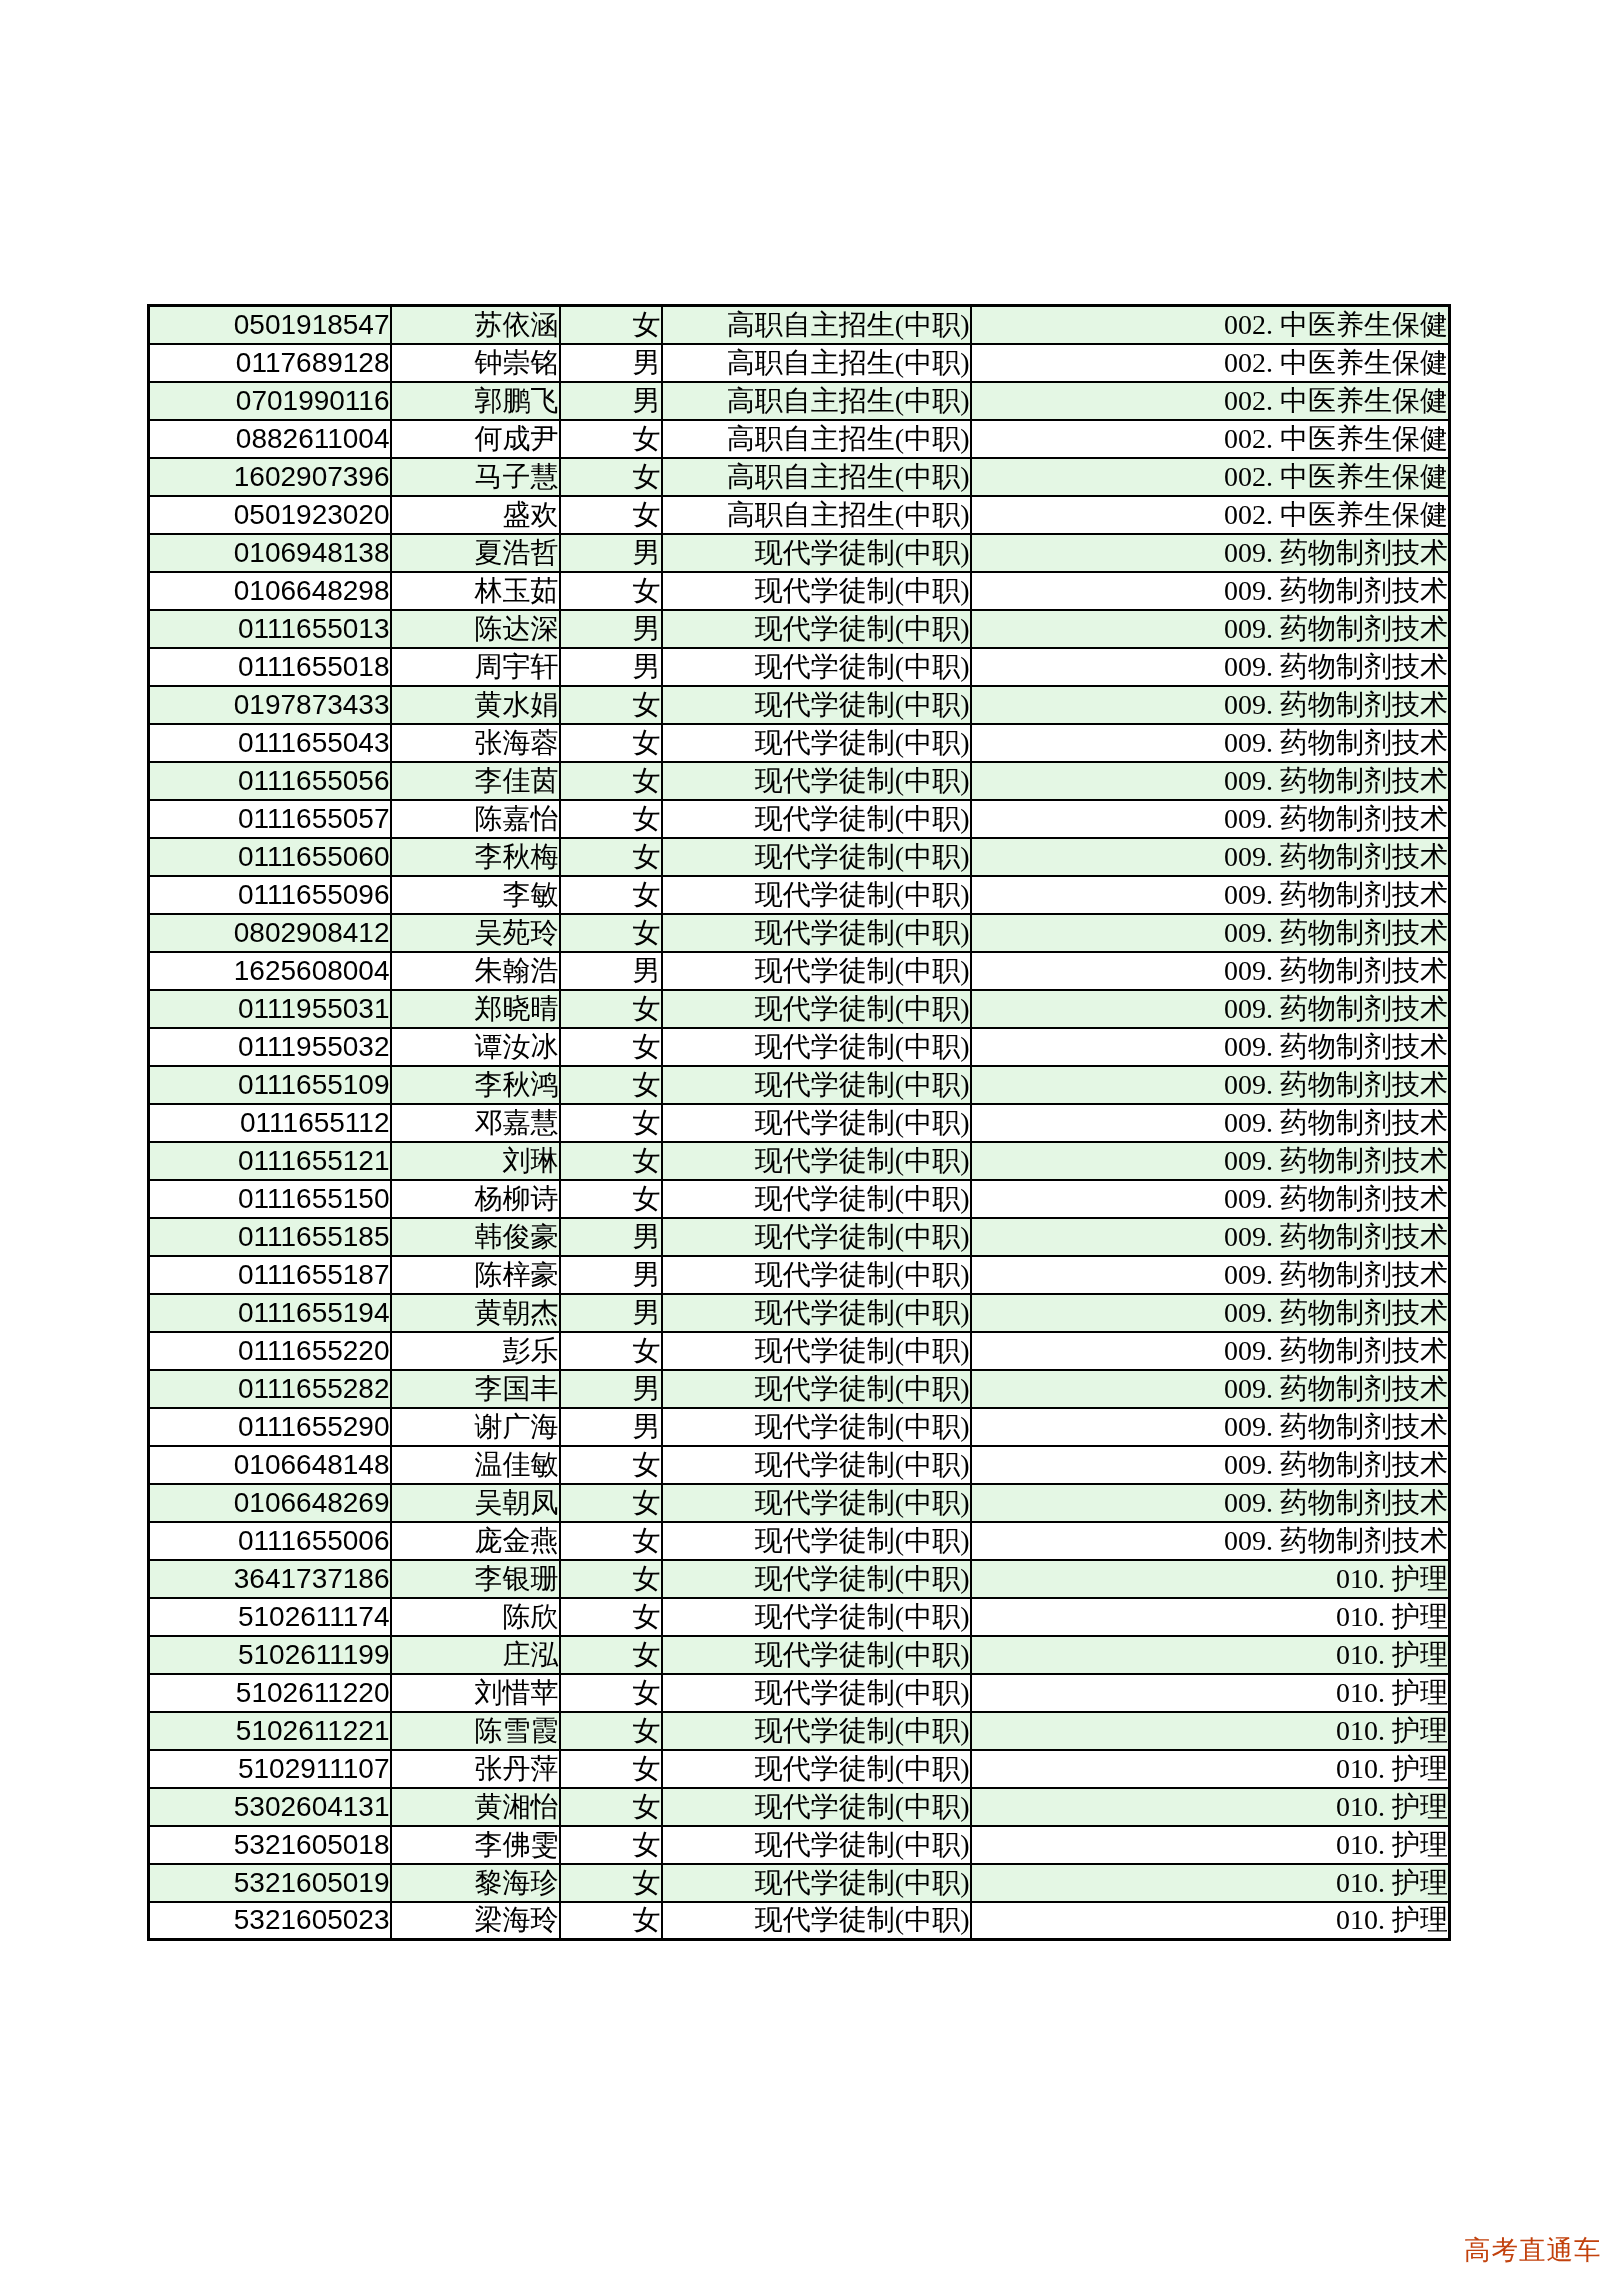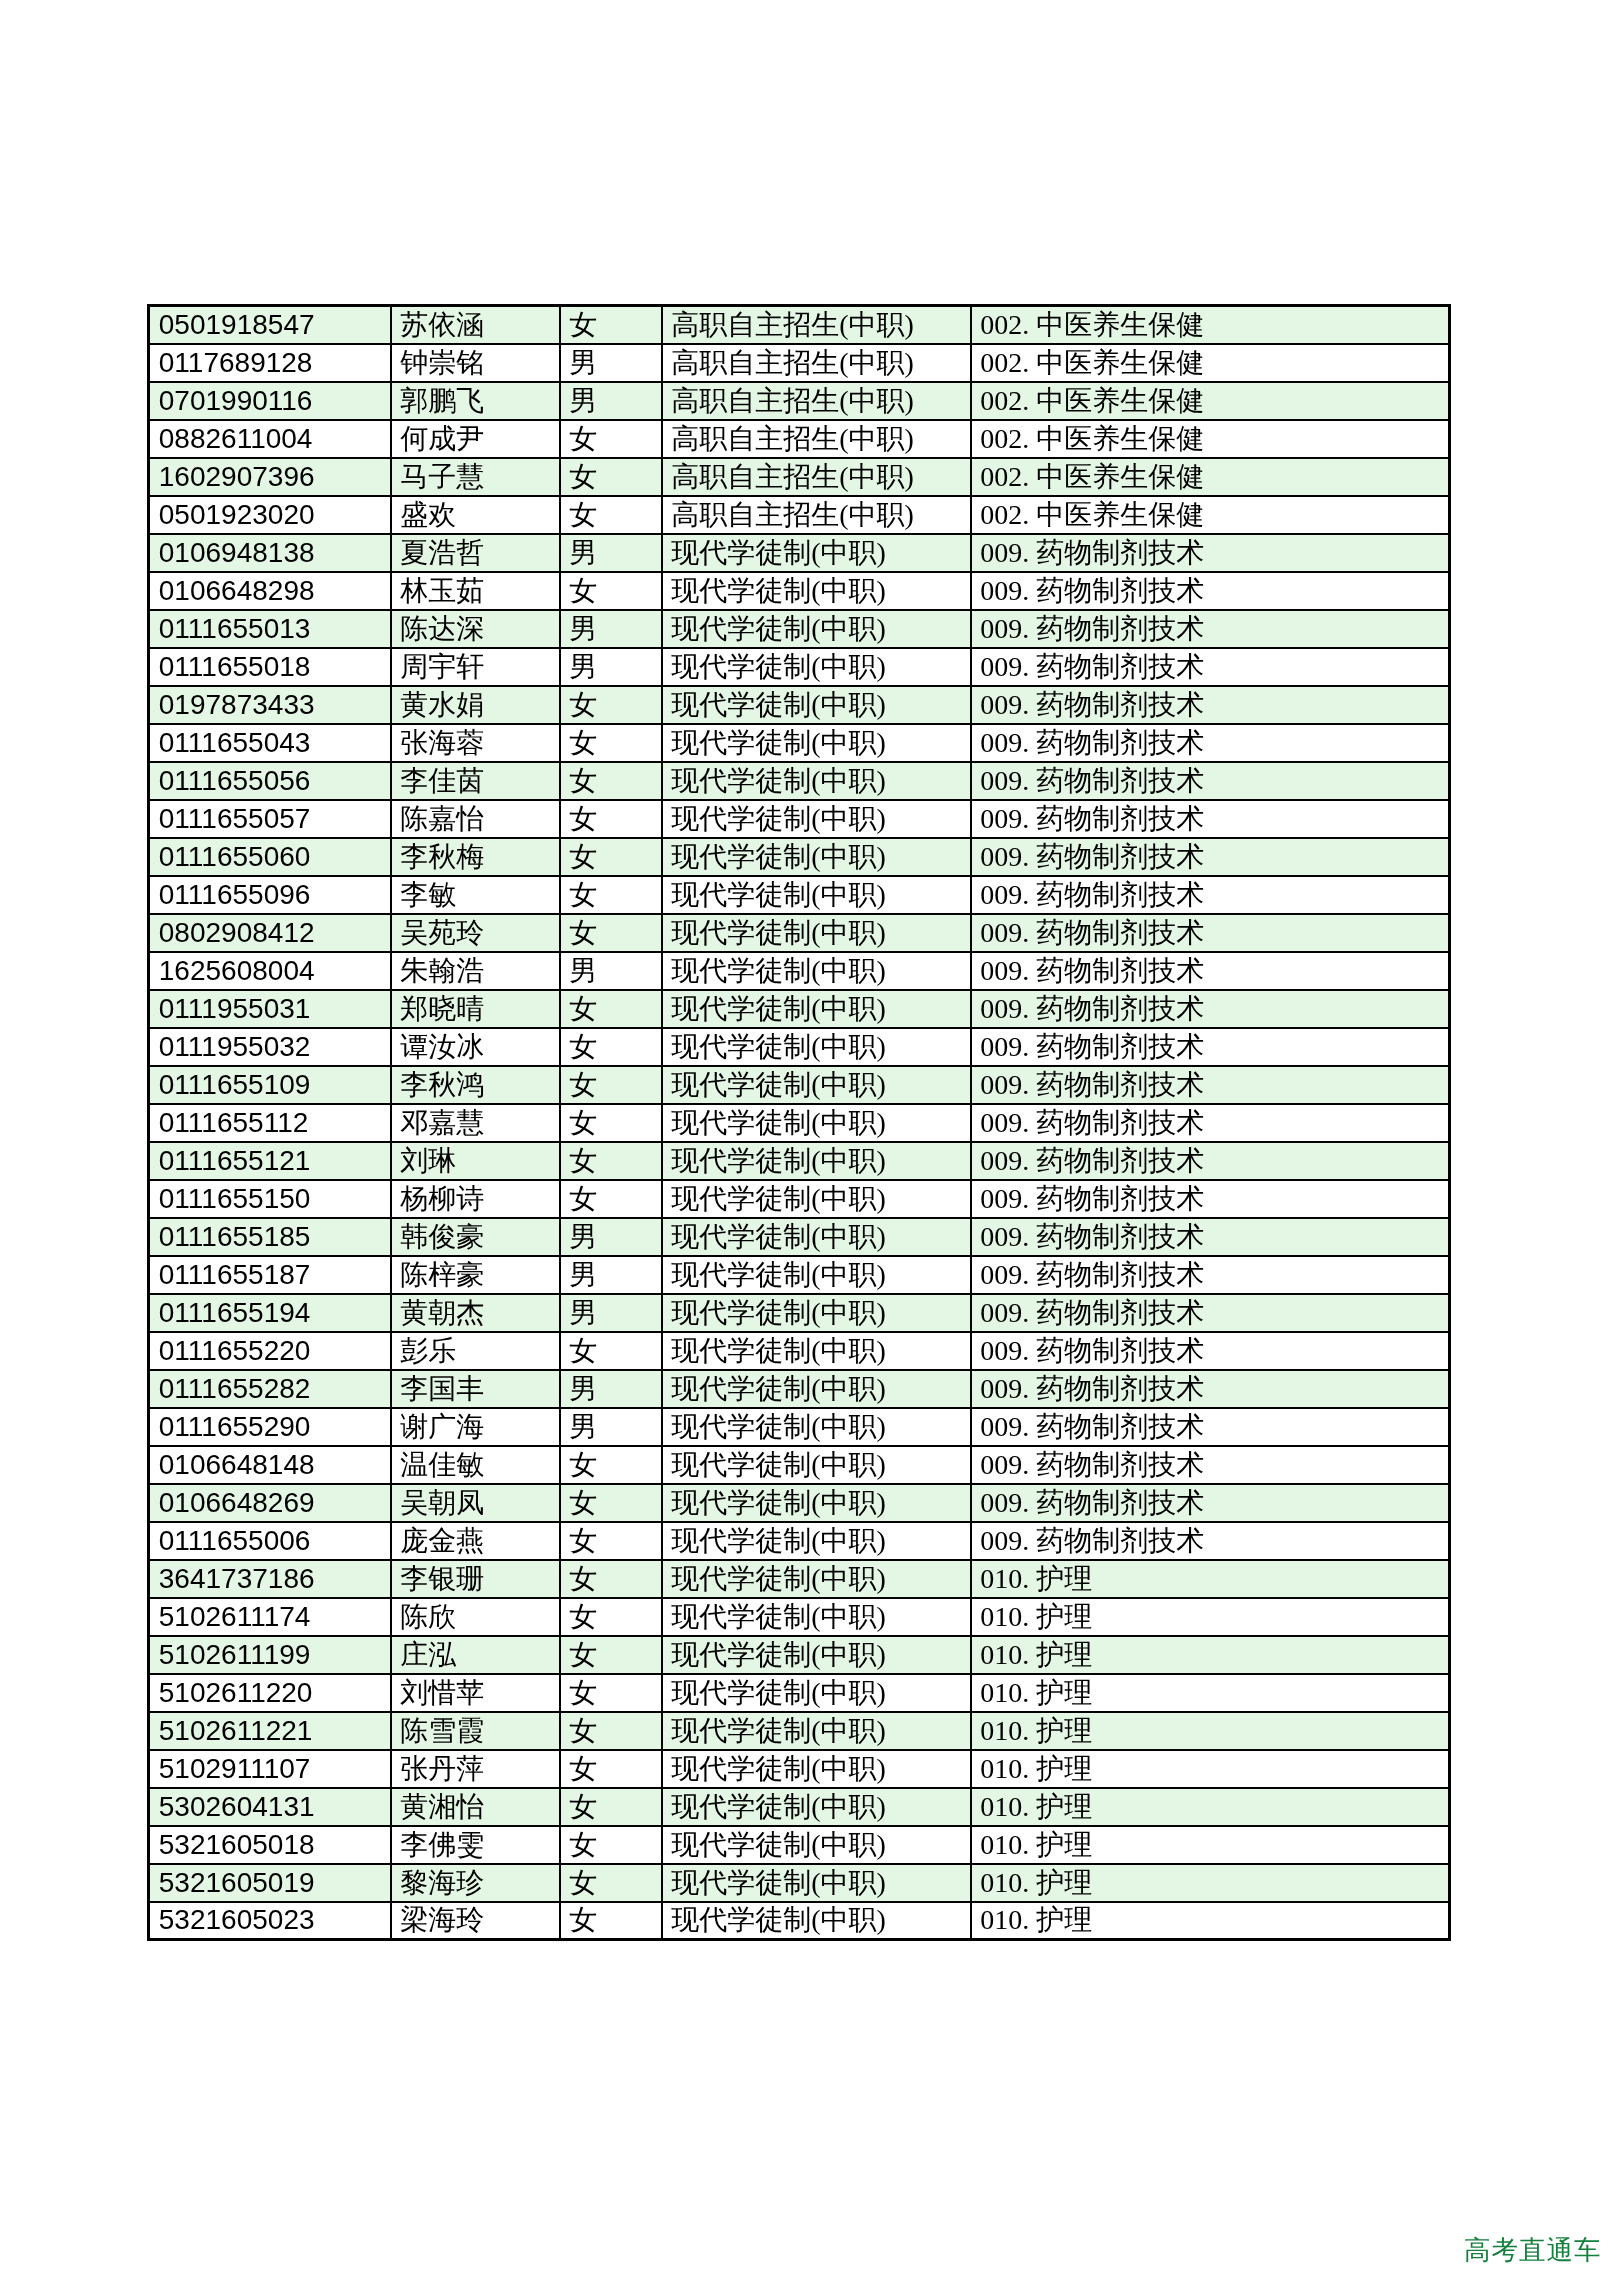--- a/index.html
+++ b/index.html
@@ -4,20 +4,21 @@
 <style>
   * { margin: 0; padding: 0; box-sizing: border-box; }
   html, body { background: #ffffff; }
   .page {
     position: relative;
     width: 1621px;
     height: 2293px;
     background: #ffffff;
     overflow: hidden;
     font-family: "Liberation Sans", sans-serif;
+    text-align: right;
   }
   table.roster {
     position: absolute;
     left: 147px;
     top: 304px;
     width: 1301px;
     border-collapse: collapse;
     table-layout: fixed;
     border: 3.9px solid #000000;
   }
@@ -36,21 +37,21 @@
   table.roster tr.green td { background: var(--green-row, #e4f7e4); }
   td.cell-name, td.cell-gender, td.cell-type, td.cell-major {
     font-family: "Liberation Serif", serif;
   }
   .watermark {
     position: absolute;
     right: 19.6px;
     bottom: 25.5px;
     font-size: 26.5px;
     letter-spacing: 1px;
-    color: #15803d;
+    color: #c2410c;
     text-shadow: 1px 1px 0 #ffffff;
     font-family: "Liberation Sans", sans-serif;
   }
 </style>
 </head>
 <body>
 
 <div class="page">
 
   <table class="roster">

